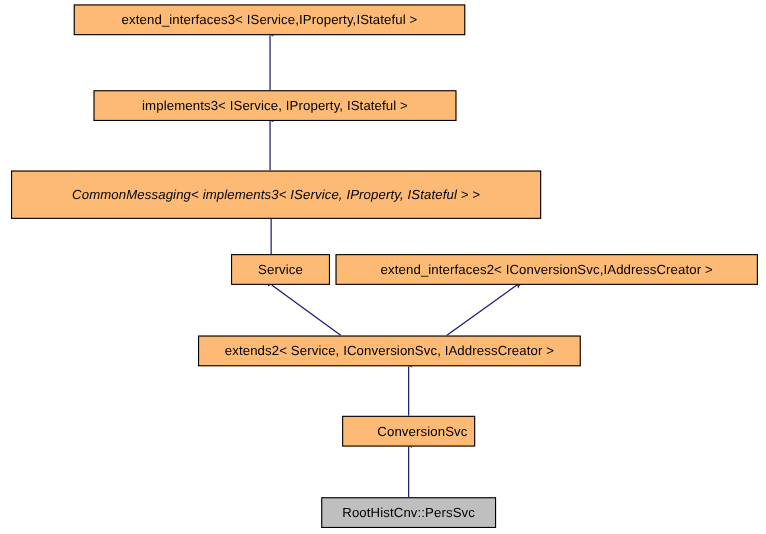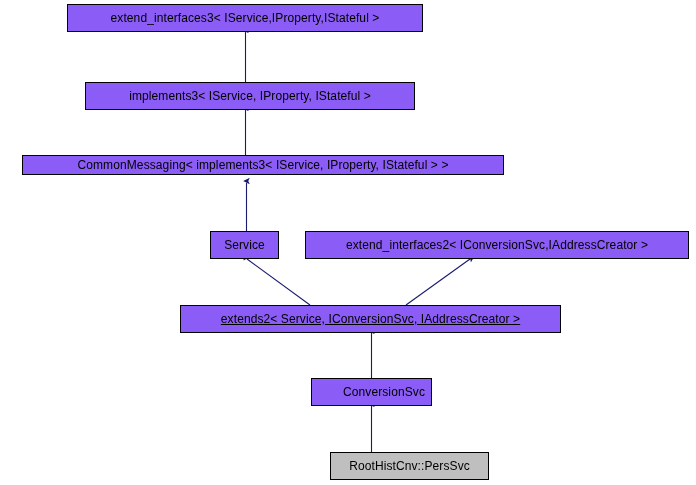--- a/index.html
+++ b/index.html
@@ -22,33 +22,32 @@
     left: 0;
     top: 0;
     width: 696px;
     height: 485px;
     pointer-events: none;
   }
   .node {
     position: absolute;
     box-sizing: border-box;
     border: 1px solid #000000;
-    background: #8b5cf6;
+    background: #fdba74;
     display: flex;
     align-items: center;
     justify-content: center;
     white-space: nowrap;
     color: #000000;
     font-size: 12px;
     line-height: 1;
     letter-spacing: 0.1px;
   }
   .node.highlight {
     background: #bfbfbf;
-    margin-left: 38px;
   }
   .node-label {
     display: block;
     padding: 0 6px;
   }
 </style>
 </head>
 <body>
 
 <div id="diagram-root">
@@ -70,30 +69,30 @@
       </g>
   </svg>
 
   <div id="nodes">
       <div class="node" style="left: 67px; top: 4px; width: 356px; height: 28px;">
         <span class="node-label">extend_interfaces3&lt; IService,IProperty,IStateful &gt;</span>
       </div>
       <div class="node" style="left: 85px; top: 82px; width: 330px; height: 28px;">
         <span class="node-label">implements3&lt; IService, IProperty, IStateful &gt;</span>
       </div>
-      <div class="node" style="left: 22px; top: 155px; width: 482px; height: 20px;">
+      <div class="node" style="left: 10px; top: 155px; width: 482px; height: 44px; font-style: italic;">
         <span class="node-label">CommonMessaging&lt; implements3&lt; IService, IProperty, IStateful &gt; &gt;</span>
       </div>
-      <div class="node" style="left: 210px; top: 231px; width: 69px; height: 28px;">
+      <div class="node" style="left: 210px; top: 231px; width: 90px; height: 28px;">
         <span class="node-label">Service</span>
       </div>
       <div class="node" style="left: 305px; top: 231px; width: 384px; height: 28px; text-align: right;">
         <span class="node-label">extend_interfaces2&lt; IConversionSvc,IAddressCreator &gt;</span>
       </div>
-      <div class="node" style="left: 180px; top: 305px; width: 381px; height: 28px; text-decoration: underline;">
+      <div class="node" style="left: 180px; top: 305px; width: 348px; height: 28px;">
         <span class="node-label">extends2&lt; Service, IConversionSvc, IAddressCreator &gt;</span>
       </div>
       <div class="node" style="left: 311px; top: 378px; width: 121px; height: 28px; justify-content: flex-end;">
         <span class="node-label">ConversionSvc</span>
       </div>
       <div class="node highlight" style="left: 292px; top: 452px; width: 159px; height: 28px;">
         <span class="node-label">RootHistCnv::PersSvc</span>
       </div>
     </div>
 

